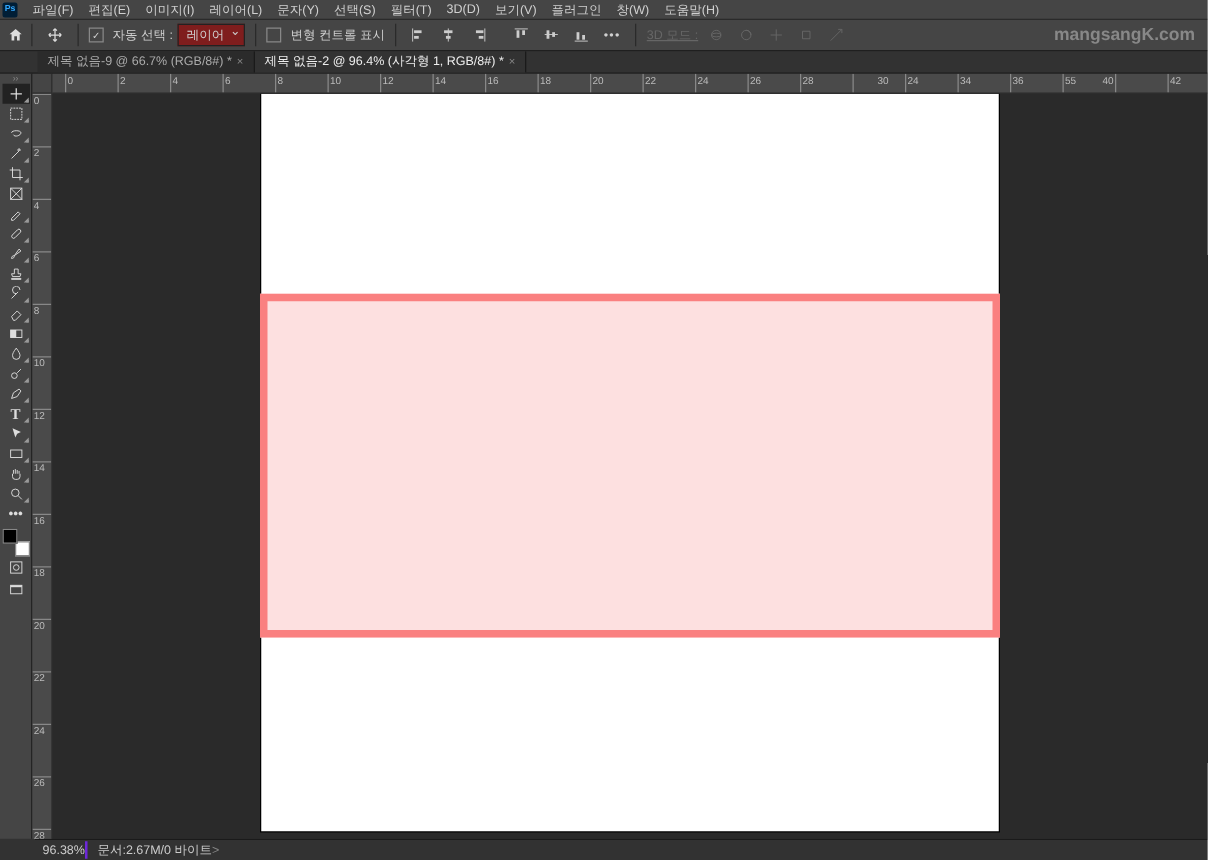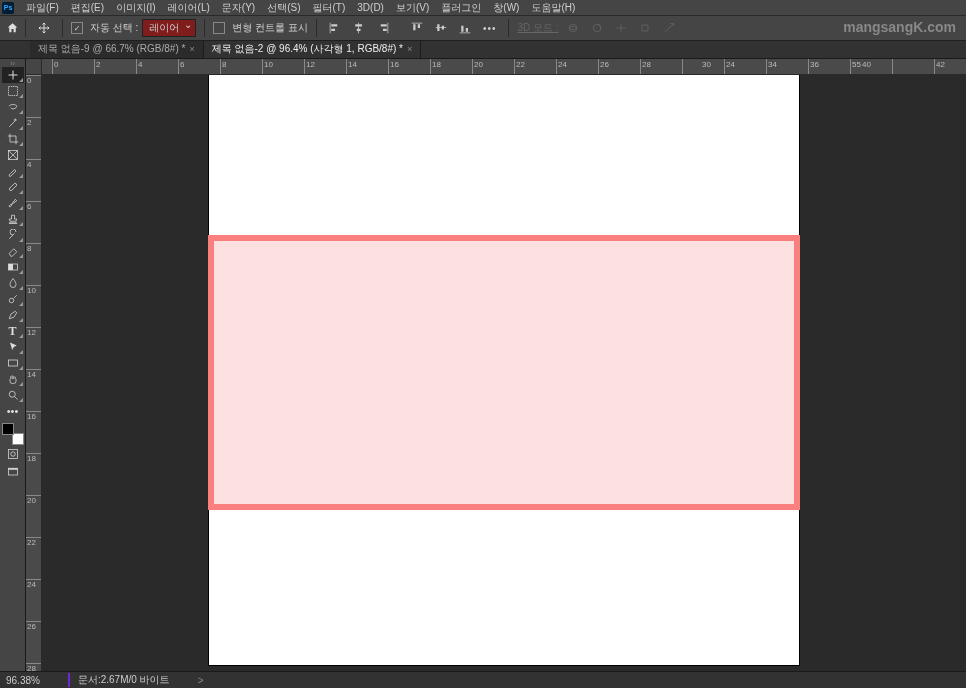--- a/index.html
+++ b/index.html
@@ -125,21 +125,21 @@
       width:590px;height:590px;background:#fff;margin-top:0px;position:relative;
       box-shadow:0 0 0 1px #000;
     }
     .rect-shape{
       position:absolute;left:-1px;top:160px;width:592px;height:275px;
       background:#fde0e0;border:6px solid #fa8080;
     }
     .statusbar{
       height:17px;background:#323232;border-top:1px solid #1a1a1a;
       display:flex;align-items:center;font-size:10px;color:#ccc;
-      padding-left:6px;gap:28px;
+      padding-left:6px;gap:0;margin-left:28px;
     }
     .status-field{border-left:2px solid #6d28d9;padding-left:8px;}
     svg { display:block; }
     .icon-svg { width:14px;height:14px; }
     .small-icon { width:12px;height:12px; }
     .dim { color:#666;text-decoration:underline; }
   </style>
 </head>
 <body>
 
@@ -473,21 +473,21 @@
         <div class="num" style="left: 646px; margin-left: 14px;">30</div>
         <div class="tick" style="left: 682px;"></div>
         <div class="num" style="left: 684px;">24</div>
         <div class="tick" style="left: 724px;"></div>
         <div class="num" style="left: 726px;">34</div>
         <div class="tick" style="left: 766px;"></div>
         <div class="num" style="left: 768px;">36</div>
         <div class="tick" style="left: 808px;"></div>
         <div class="num" style="left: 810px;">55</div>
         <div class="tick" style="left: 850px;"></div>
-        <div class="num" style="left: 820px;">40</div>
+        <div class="num" style="left: 840px;">40</div>
         <div class="tick" style="left: 892px;"></div>
         <div class="num" style="left: 894px;">42</div>
       </div>
     <div class="canvas-area">
       <div class="artboard">
         <div class="rect-shape"></div>
       </div>
     </div>
   </div>
 

